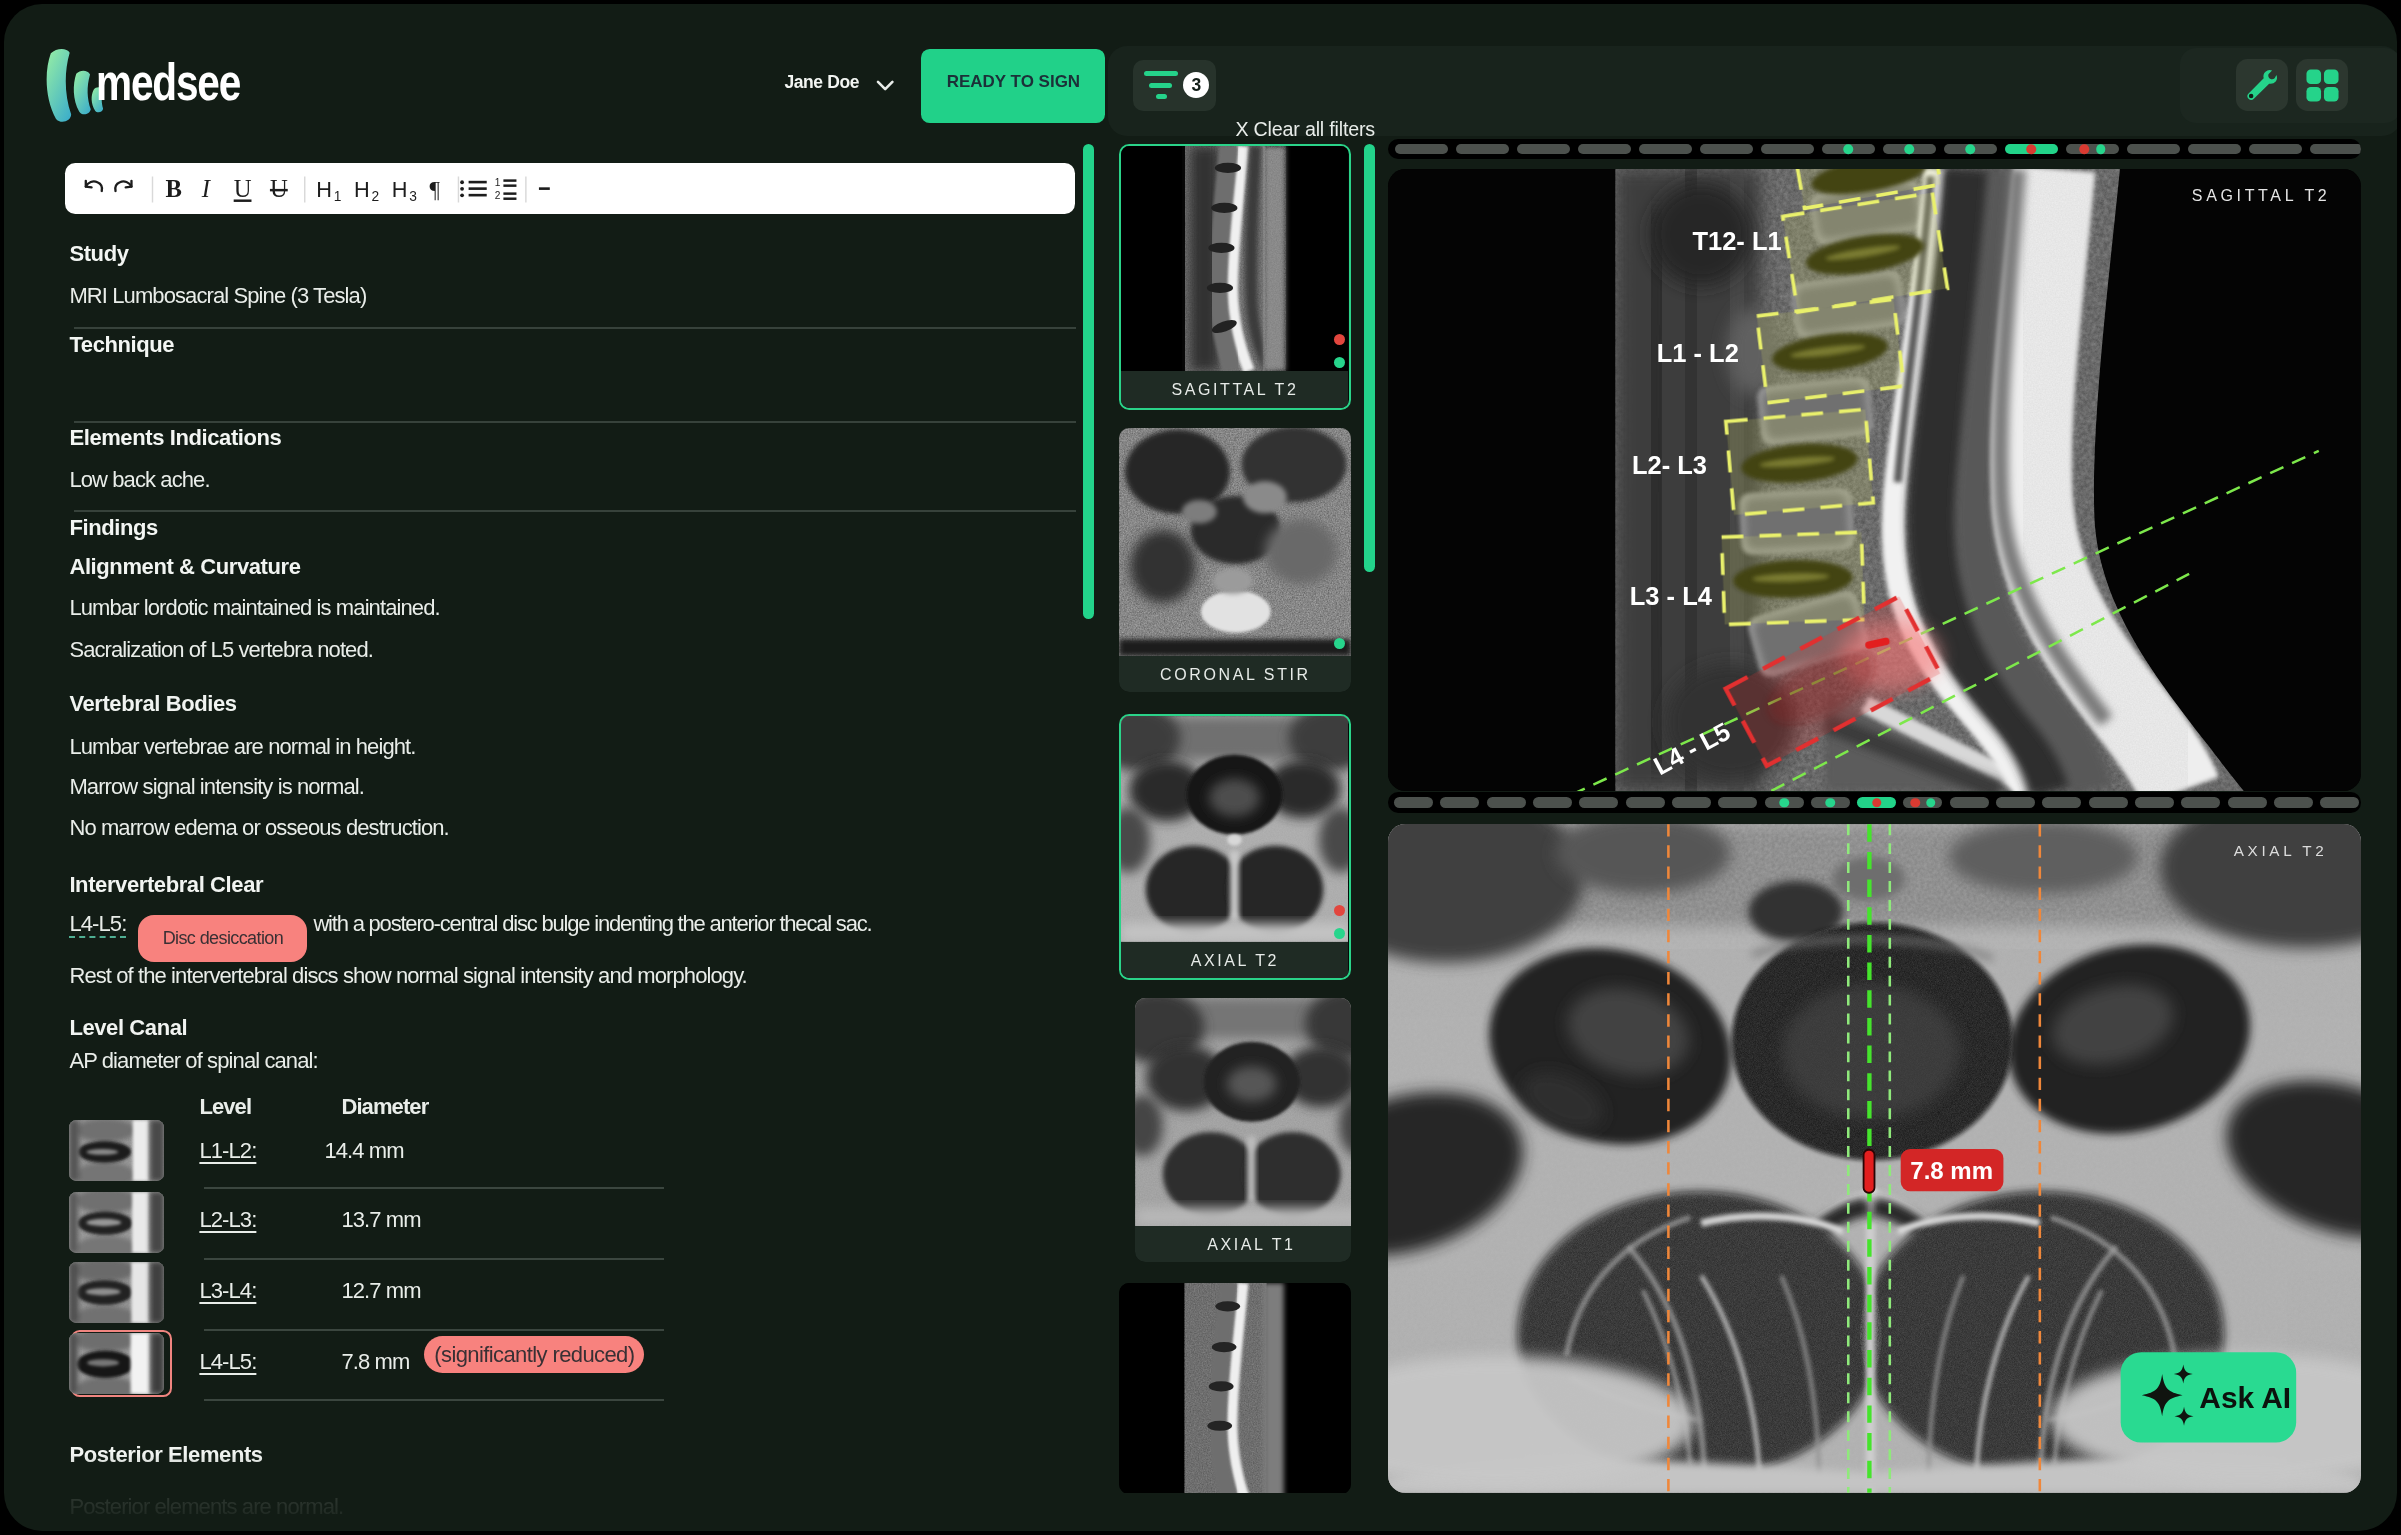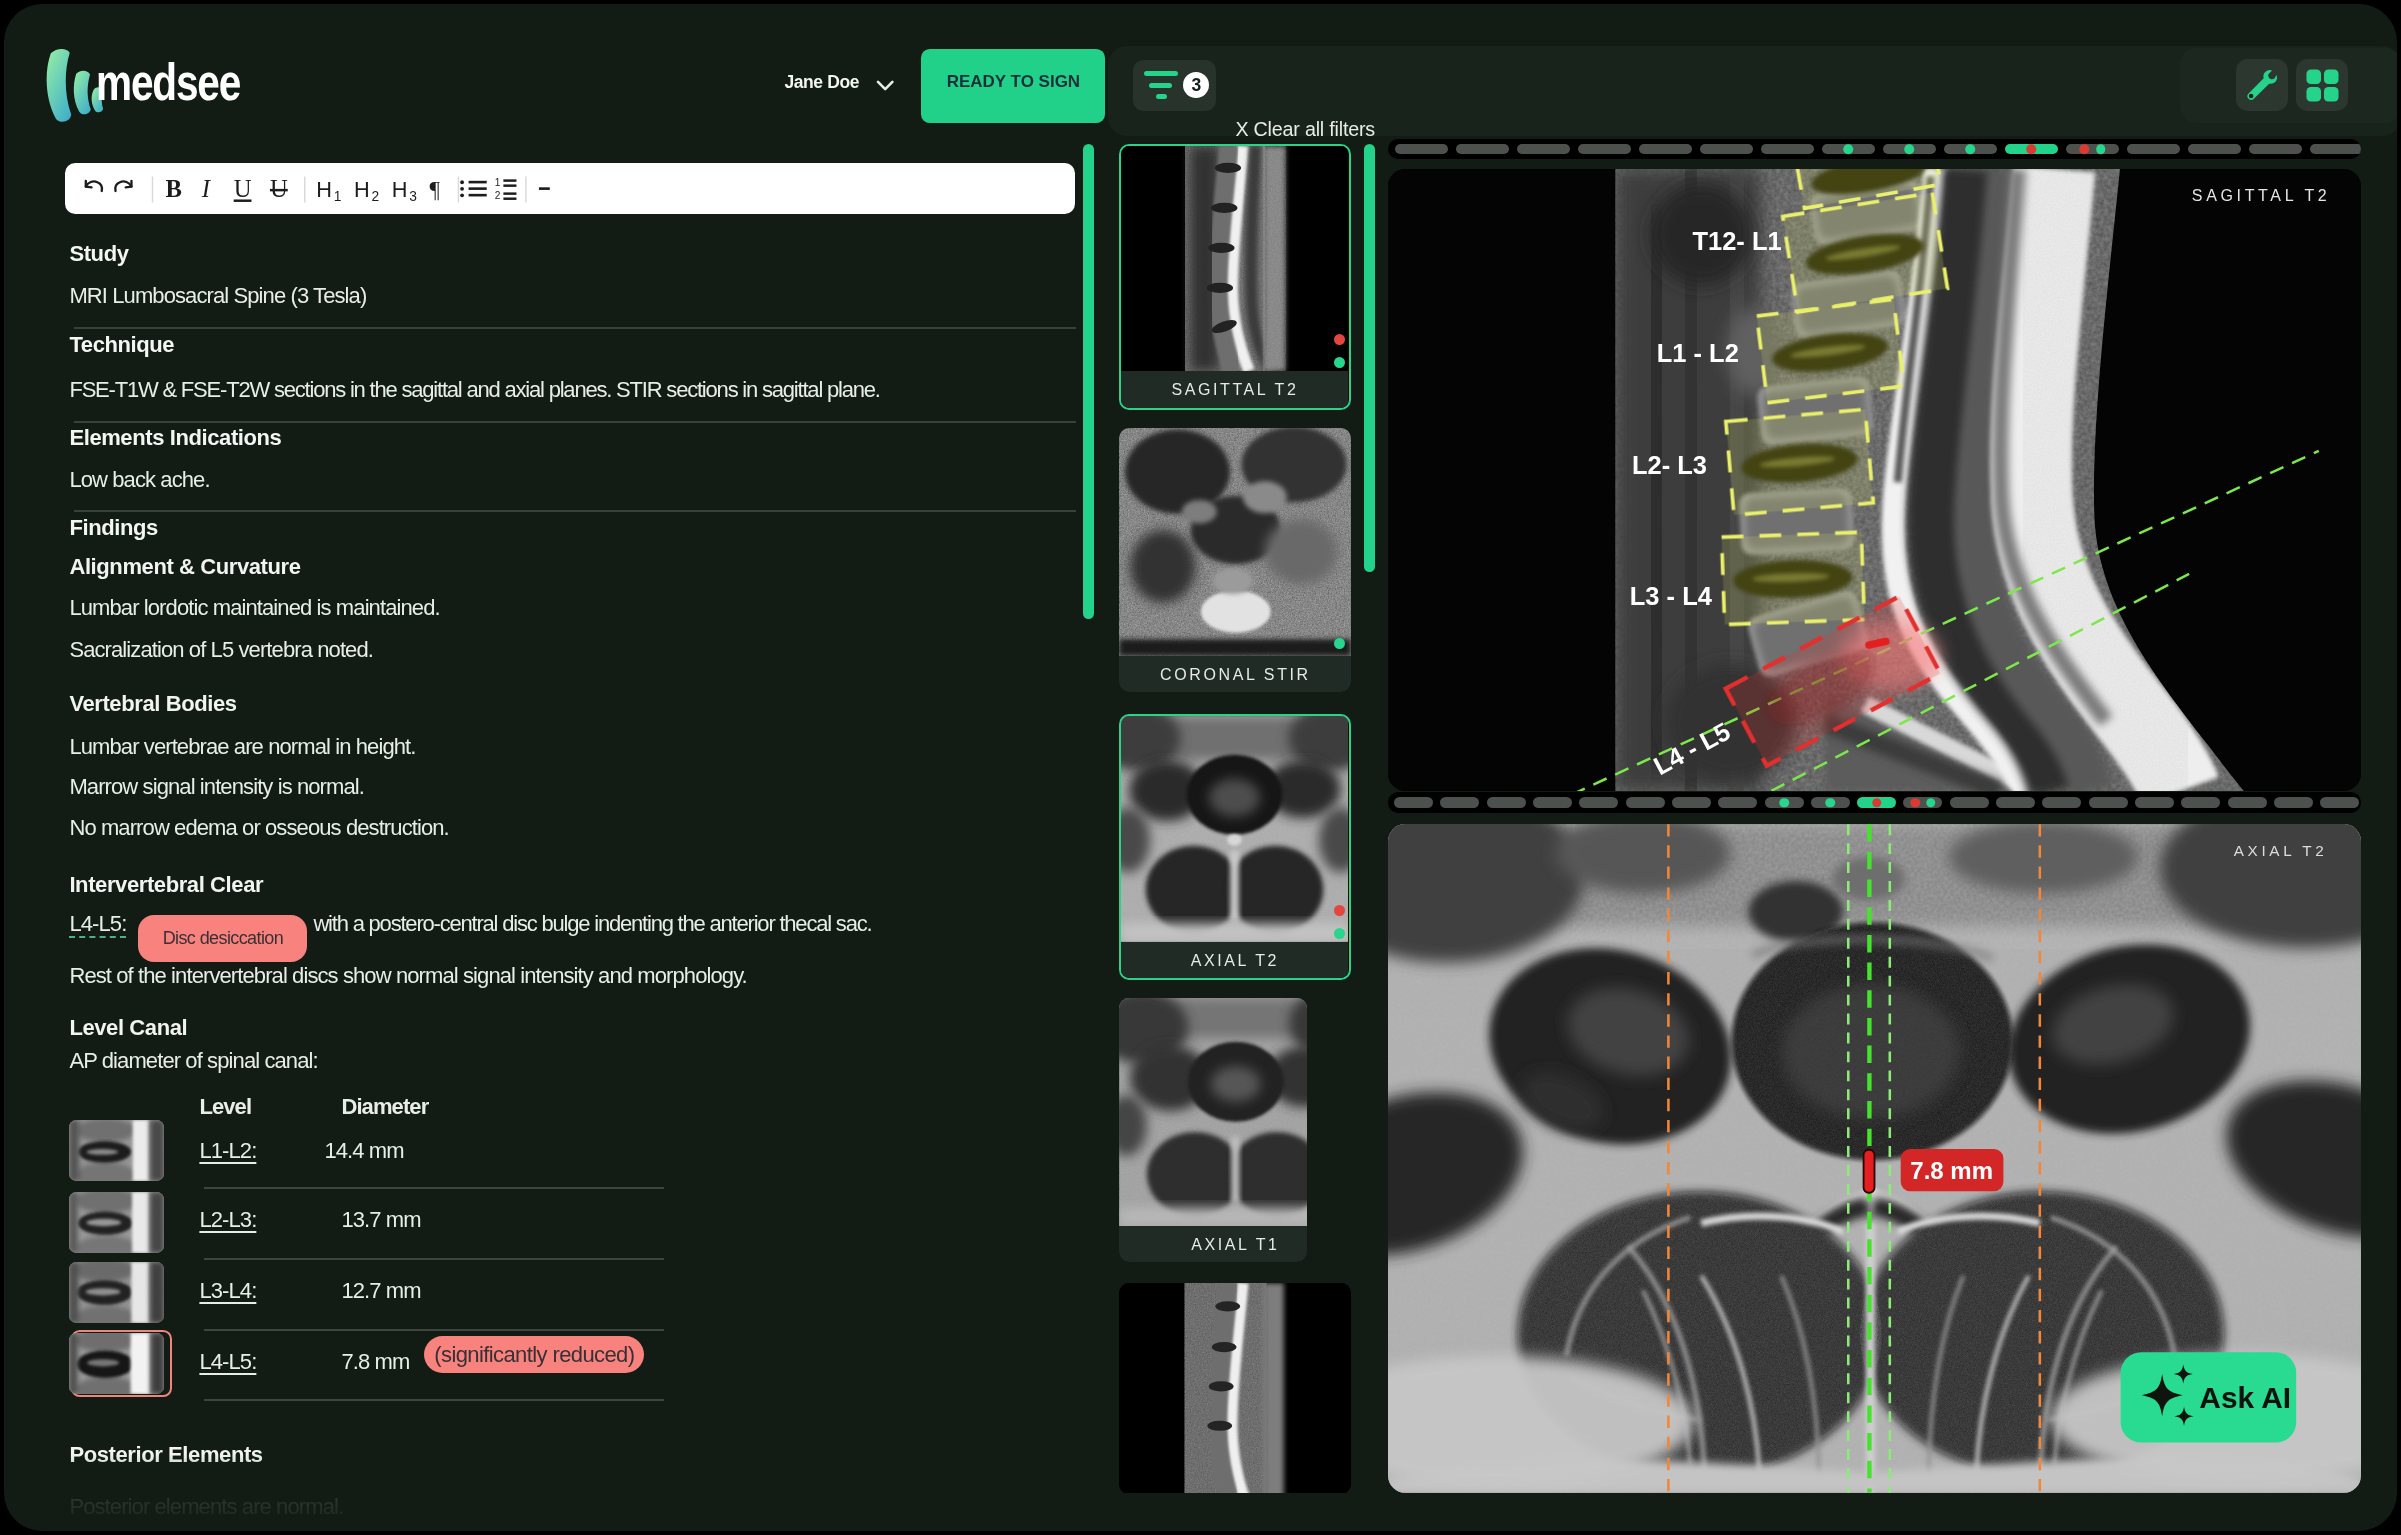--- a/index.html
+++ b/index.html
@@ -111,21 +111,20 @@
         <rect x="584" y="31" width="18" height="3.4"></rect>
     </g>
     <line x1="615" y1="2" x2="615" y2="38" stroke="#d9d9d9" stroke-width="2"></line>
     <rect x="633" y="17" width="15" height="3.6" fill="#1d1d1d"></rect>
   </svg>
 
   <div class="t h" style="left:65px;top:241px;">Study</div>
   <div class="t" style="left:65px;top:283px;">MRI Lumbosacral Spine (3 Tesla)</div>
   <div class="hr" style="top:323px;"></div>
   <div class="t h" style="left:65px;top:332px;">Technique</div>
-  <div class="t" style="left:65px;top:377px;letter-spacing:-1.2px;">FSE-T1W &amp; FSE-T2W sections in the sagittal and axial planes. STIR sections in sagittal plane.</div>
   <div class="hr" style="top:417px;"></div>
   <div class="t h" style="left:65px;top:425px;">Elements Indications</div>
   <div class="t" style="left:65px;top:467px;">Low back ache.</div>
   <div class="hr" style="top:506px;"></div>
   <div class="t h" style="left:65px;top:515px;">Findings</div>
   <div class="t h2" style="left:65px;top:554px;">Alignment &amp; Curvature</div>
   <div class="t" style="left:65px;top:595px;">Lumbar lordotic maintained is maintained.</div>
   <div class="t" style="left:65px;top:637px;">Sacralization of L5 vertebra noted.</div>
   <div class="t h2" style="left:65px;top:691px;">Vertebral Bodies</div>
   <div class="t" style="left:65px;top:734px;">Lumbar vertebrae are normal in height.</div>
@@ -292,21 +291,21 @@
         <rect x="0" y="285" width="312" height="25" fill="#c4c4c4" filter="url(#b8)"></rect>
         <ellipse cx="10" cy="170" rx="30" ry="45" fill="#4a4a4a" filter="url(#b8)"></ellipse>
         <ellipse cx="302" cy="170" rx="30" ry="45" fill="#4a4a4a" filter="url(#b8)"></ellipse>
       </svg>
       <div class="abs" style="left:0;top:226px;width:227px;height:38px;background:#1f2b24;"></div>
       <div class="lbl" style="left:0;top:236px;width:227px;">AXIAL T2</div>
       <div class="dot" style="left:213px;top:189px;background:#e2463e;"></div>
       <div class="dot" style="left:213px;top:212px;background:#27d58c;"></div>
     </div>
 
-    <div class="abs" style="left:0;top:854px;width:188px;height:264px;border-radius:10.2px;overflow:hidden;background:#0a0f0b;">
+    <div class="abs" style="left:16px;top:854px;width:216px;height:264px;border-radius:10.2px;overflow:hidden;background:#0a0f0b;">
       <svg class="abs" style="left:0;top:0;" width="232" height="228" viewBox="0 0 318 313">
         <rect width="318" height="313" fill="#9b9b9b"></rect>
         <rect width="318" height="313" filter="url(#nz)" opacity="0.45"></rect>
         <rect x="0" y="0" width="318" height="55" fill="#757575" filter="url(#b8)"></rect>
         <ellipse cx="30" cy="40" rx="65" ry="50" fill="#383838" filter="url(#b8)"></ellipse>
         <ellipse cx="295" cy="35" rx="62" ry="48" fill="#383838" filter="url(#b8)"></ellipse>
         <ellipse cx="70" cy="110" rx="55" ry="45" fill="#303030" filter="url(#b8)"></ellipse>
         <ellipse cx="255" cy="108" rx="52" ry="42" fill="#303030" filter="url(#b8)"></ellipse>
         <ellipse cx="160" cy="115" rx="66" ry="55" fill="#212121" filter="url(#b2)"></ellipse>
         <ellipse cx="160" cy="118" rx="34" ry="24" fill="#575757" filter="url(#b8)"></ellipse>

